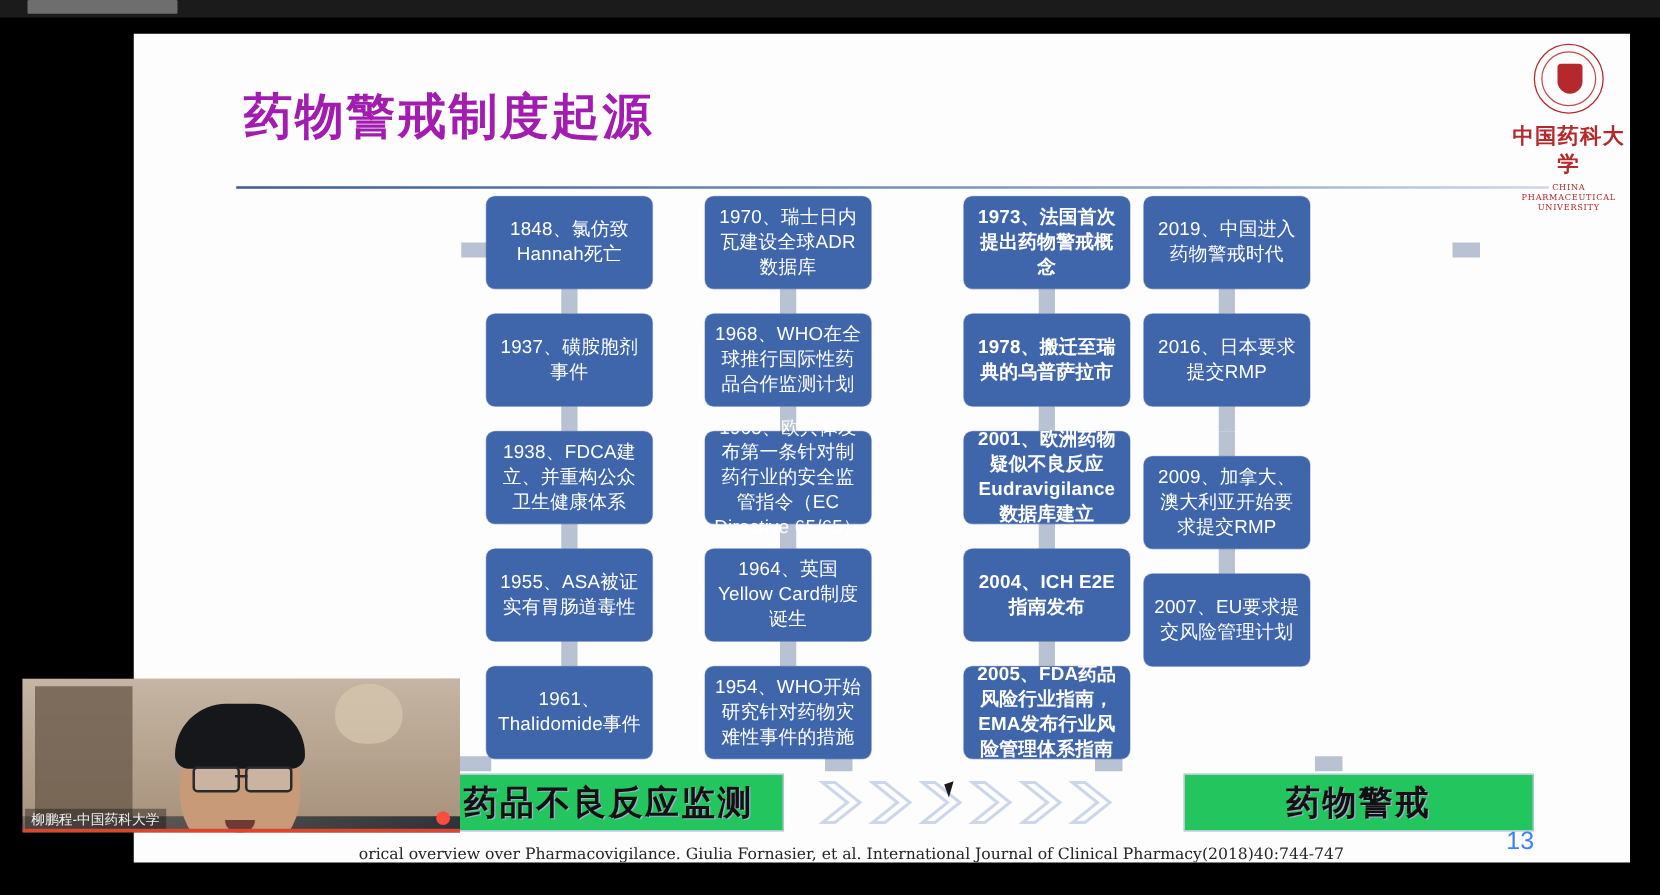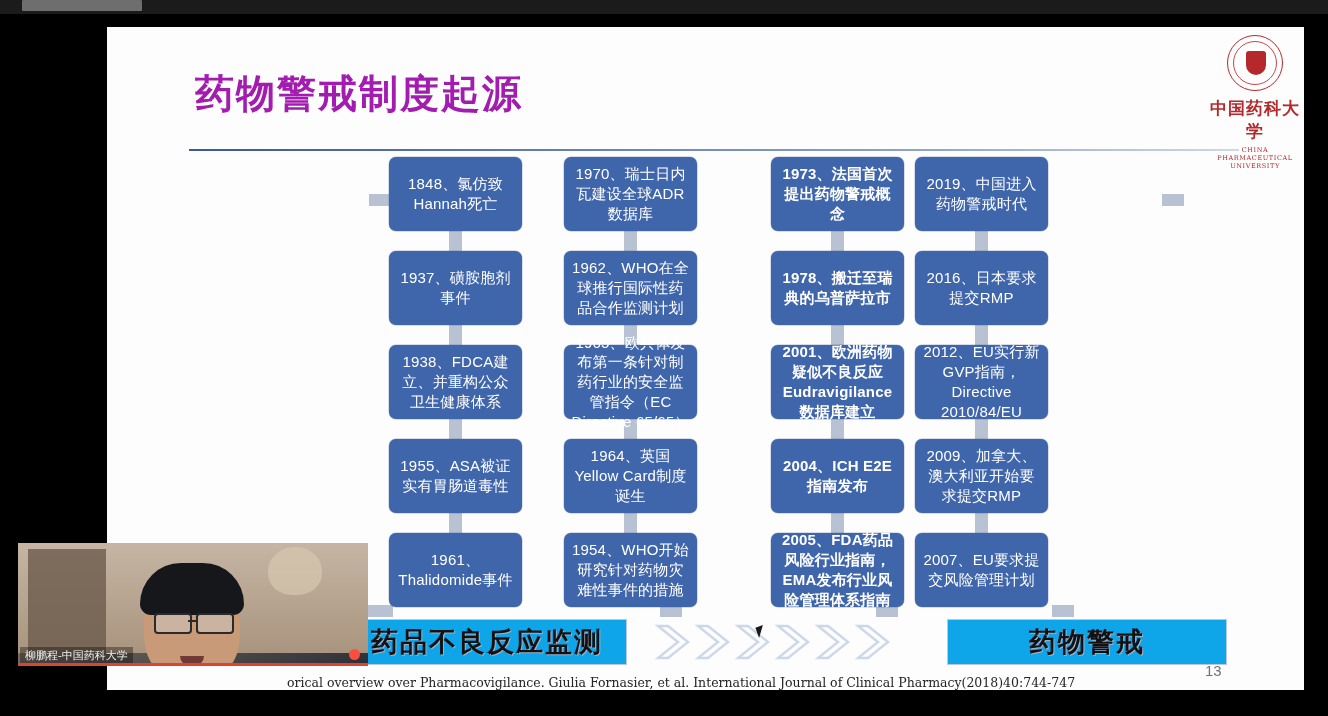--- a/index.html
+++ b/index.html
@@ -39,35 +39,35 @@
 
   .stub{position:absolute;width:22px;height:12px;background:#b9c2d2;}
   .stub.s1{left:262px;top:167px;}
   .stub.s2{left:1055px;top:167px;}
   .stub.s3{left:553px;top:578px;}
   .stub.s4{left:769px;top:578px;}
   .stub.s5{left:945px;top:578px;}
 
   
   .band{position:absolute;left:160px;top:592px;width:1010px;height:46px;}
-  .pillbox{position:absolute;top:0;height:46px;border:1.4px solid #b9c8de;background:#0ea5e9;
+  .pillbox{position:absolute;top:0;height:46px;border:1.4px solid #b9c8de;background:#22c55e;
     display:flex;align-items:center;justify-content:center;box-sizing:border-box;}
   .pill-left{left:80px;width:280px;}
   .pill-right{left:680px;width:280px;}
   .pill-text{font-size:27px;font-weight:700;color:#111;letter-spacing:2px;
     font-family:"DejaVu Sans","Liberation Sans",sans-serif;
     text-shadow:1px 1px 0 #9fb0cc;white-space:nowrap;}
 
   .chevrons{position:absolute;left:385px;top:3px;width:280px;height:40px;display:flex;gap:0px;}
   .chev{width:40px;height:40px;}
 
   .cite{position:absolute;left:180px;top:648px;width:1000px;font-size:12.5px;color:#242424;
     font-family:"DejaVu Serif","Liberation Serif",serif;white-space:nowrap;}
 
-  .pageno{position:absolute;left:1098px;top:635px;font-size:15px;color:#737373;}
+  .pageno{position:absolute;left:1098px;top:635px;font-size:20px;color:#3b82f6;}
 
   
   .logo{position:absolute;left:1100px;top:8px;width:96px;height:112px;text-align:center;}
   .logo-seal{width:56px;height:56px;border-radius:50%;border:1.6px solid #b5282b;margin:0 auto;position:relative;box-sizing:border-box;}
   .logo-seal:before{content:"";position:absolute;left:5px;top:5px;right:5px;bottom:5px;border:1px solid #c04a4c;border-radius:50%;}
   .logo-seal:after{content:"";position:absolute;left:18px;top:15px;width:20px;height:24px;background:#b5282b;
     border-radius:3px 3px 10px 10px;}
   .logo-cn{margin-top:6px;font-size:17px;color:#b5282b;font-weight:700;letter-spacing:1px;
     font-family:"DejaVu Serif","Liberation Serif",serif;}
   .logo-en{margin-top:3px;font-size:6.5px;color:#b5282b;letter-spacing:.6px;
@@ -137,21 +137,21 @@
         <div class="node h1">1938、FDCA建立、并重构公众卫生健康体系</div>
         <div class="vconn"></div>
         <div class="node h1">1955、ASA被证实有胃肠道毒性</div>
         <div class="vconn"></div>
         <div class="node h1">1961、Thalidomide事件</div>
       </div>
 
       <div class="col col1">
         <div class="node h1">1970、瑞士日内瓦建设全球ADR数据库</div>
         <div class="vconn"></div>
-        <div class="node h1">1962、WHO在全球推行国际性药品合作监测计划</div>
+        <div class="node h1">1968、WHO在全球推行国际性药品合作监测计划</div>
         <div class="vconn"></div>
         <div class="node h1">1965、欧共体发布第一条针对制药行业的安全监管指令（EC Directive 65/65）</div>
         <div class="vconn"></div>
         <div class="node h1">1964、英国Yellow Card制度诞生</div>
         <div class="vconn"></div>
         <div class="node h1">1954、WHO开始研究针对药物灾难性事件的措施</div>
       </div>
 
       <div class="col col2">
         <div class="node h1">1973、法国首次提出药物警戒概念</div>
@@ -163,21 +163,20 @@
         <div class="node h1">2004、ICH E2E指南发布</div>
         <div class="vconn"></div>
         <div class="node h1">2005、FDA药品风险行业指南，EMA发布行业风险管理体系指南</div>
       </div>
 
       <div class="col col3">
         <div class="node h1">2019、中国进入药物警戒时代</div>
         <div class="vconn"></div>
         <div class="node h1">2016、日本要求提交RMP</div>
         <div class="vconn"></div>
-        <div class="node h1">2012、EU实行新GVP指南，Directive 2010/84/EU</div>
         <div class="vconn"></div>
         <div class="node h1">2009、加拿大、澳大利亚开始要求提交RMP</div>
         <div class="vconn"></div>
         <div class="node h1">2007、EU要求提交风险管理计划</div>
       </div>
     </div>
 
     <div class="band">
       <div class="pillbox pill-left">
         <span class="pill-text">药品不良反应监测</span>

